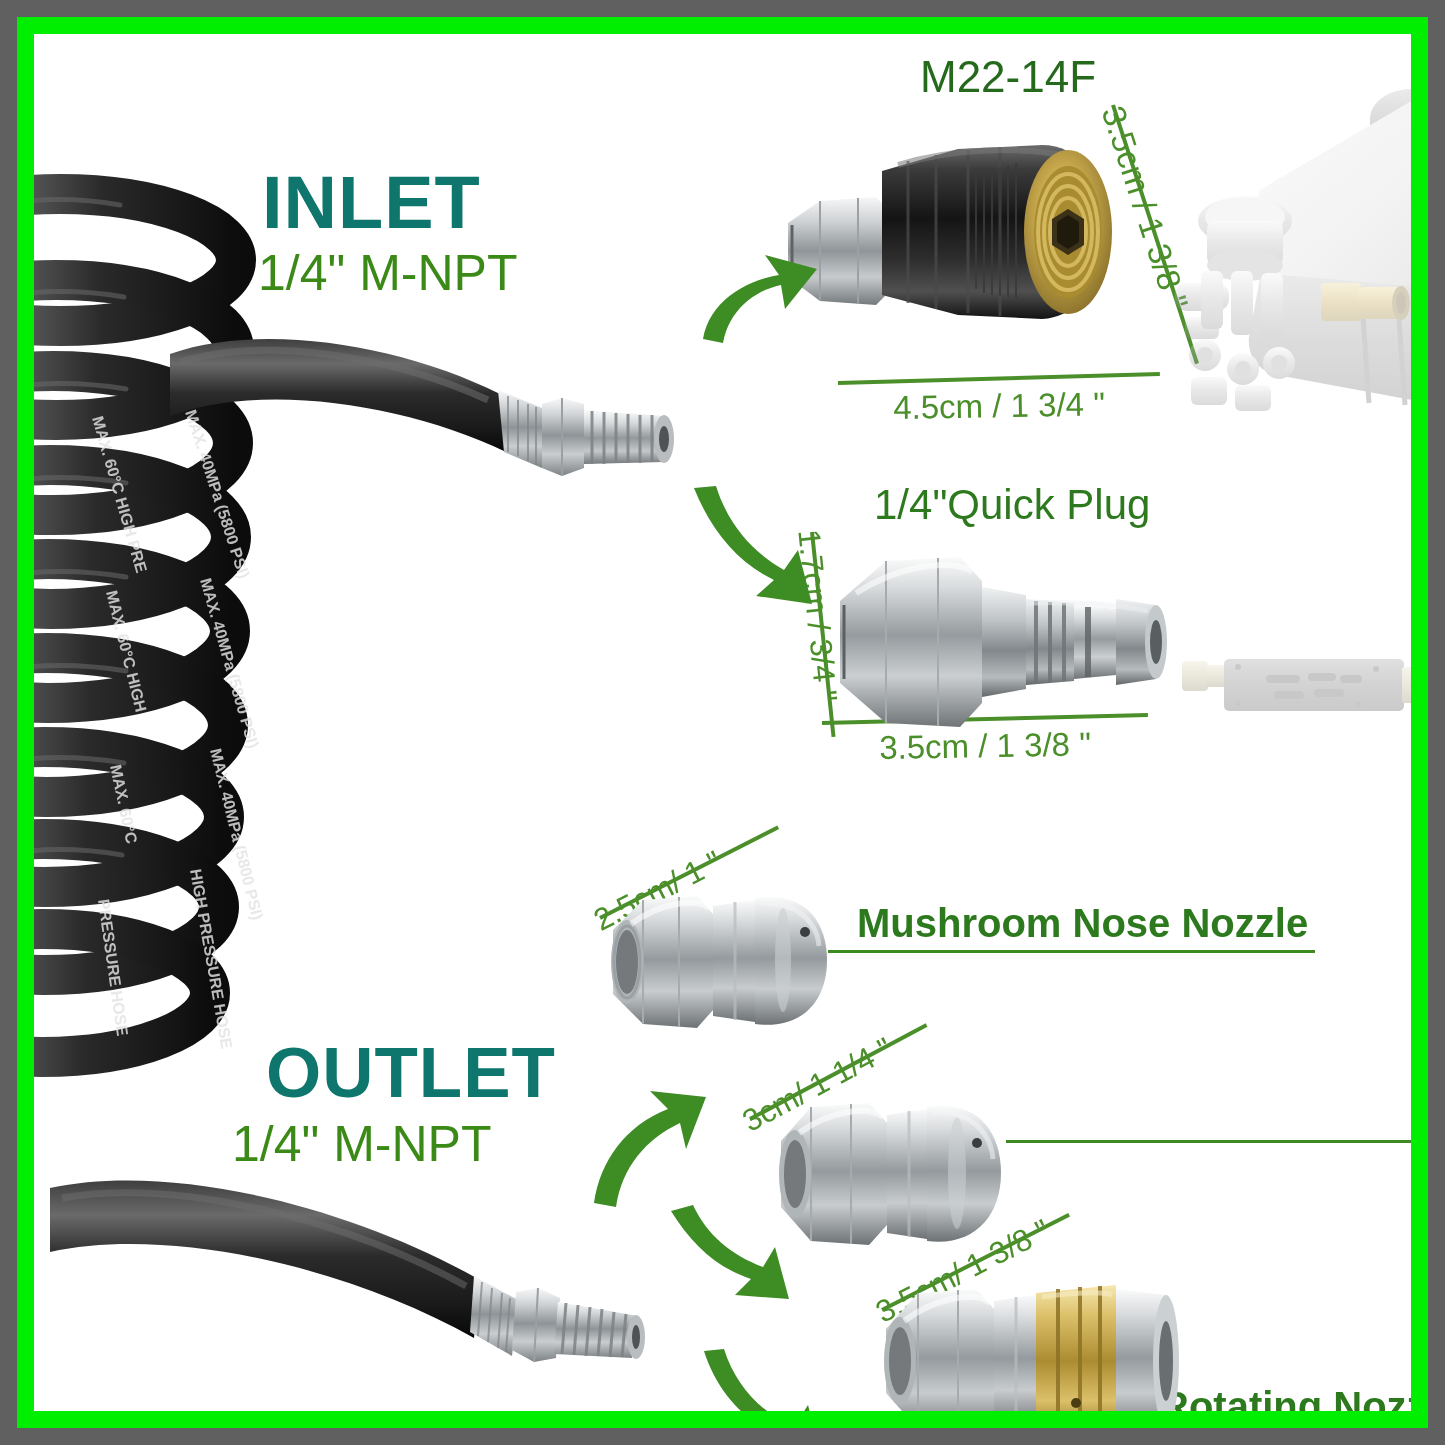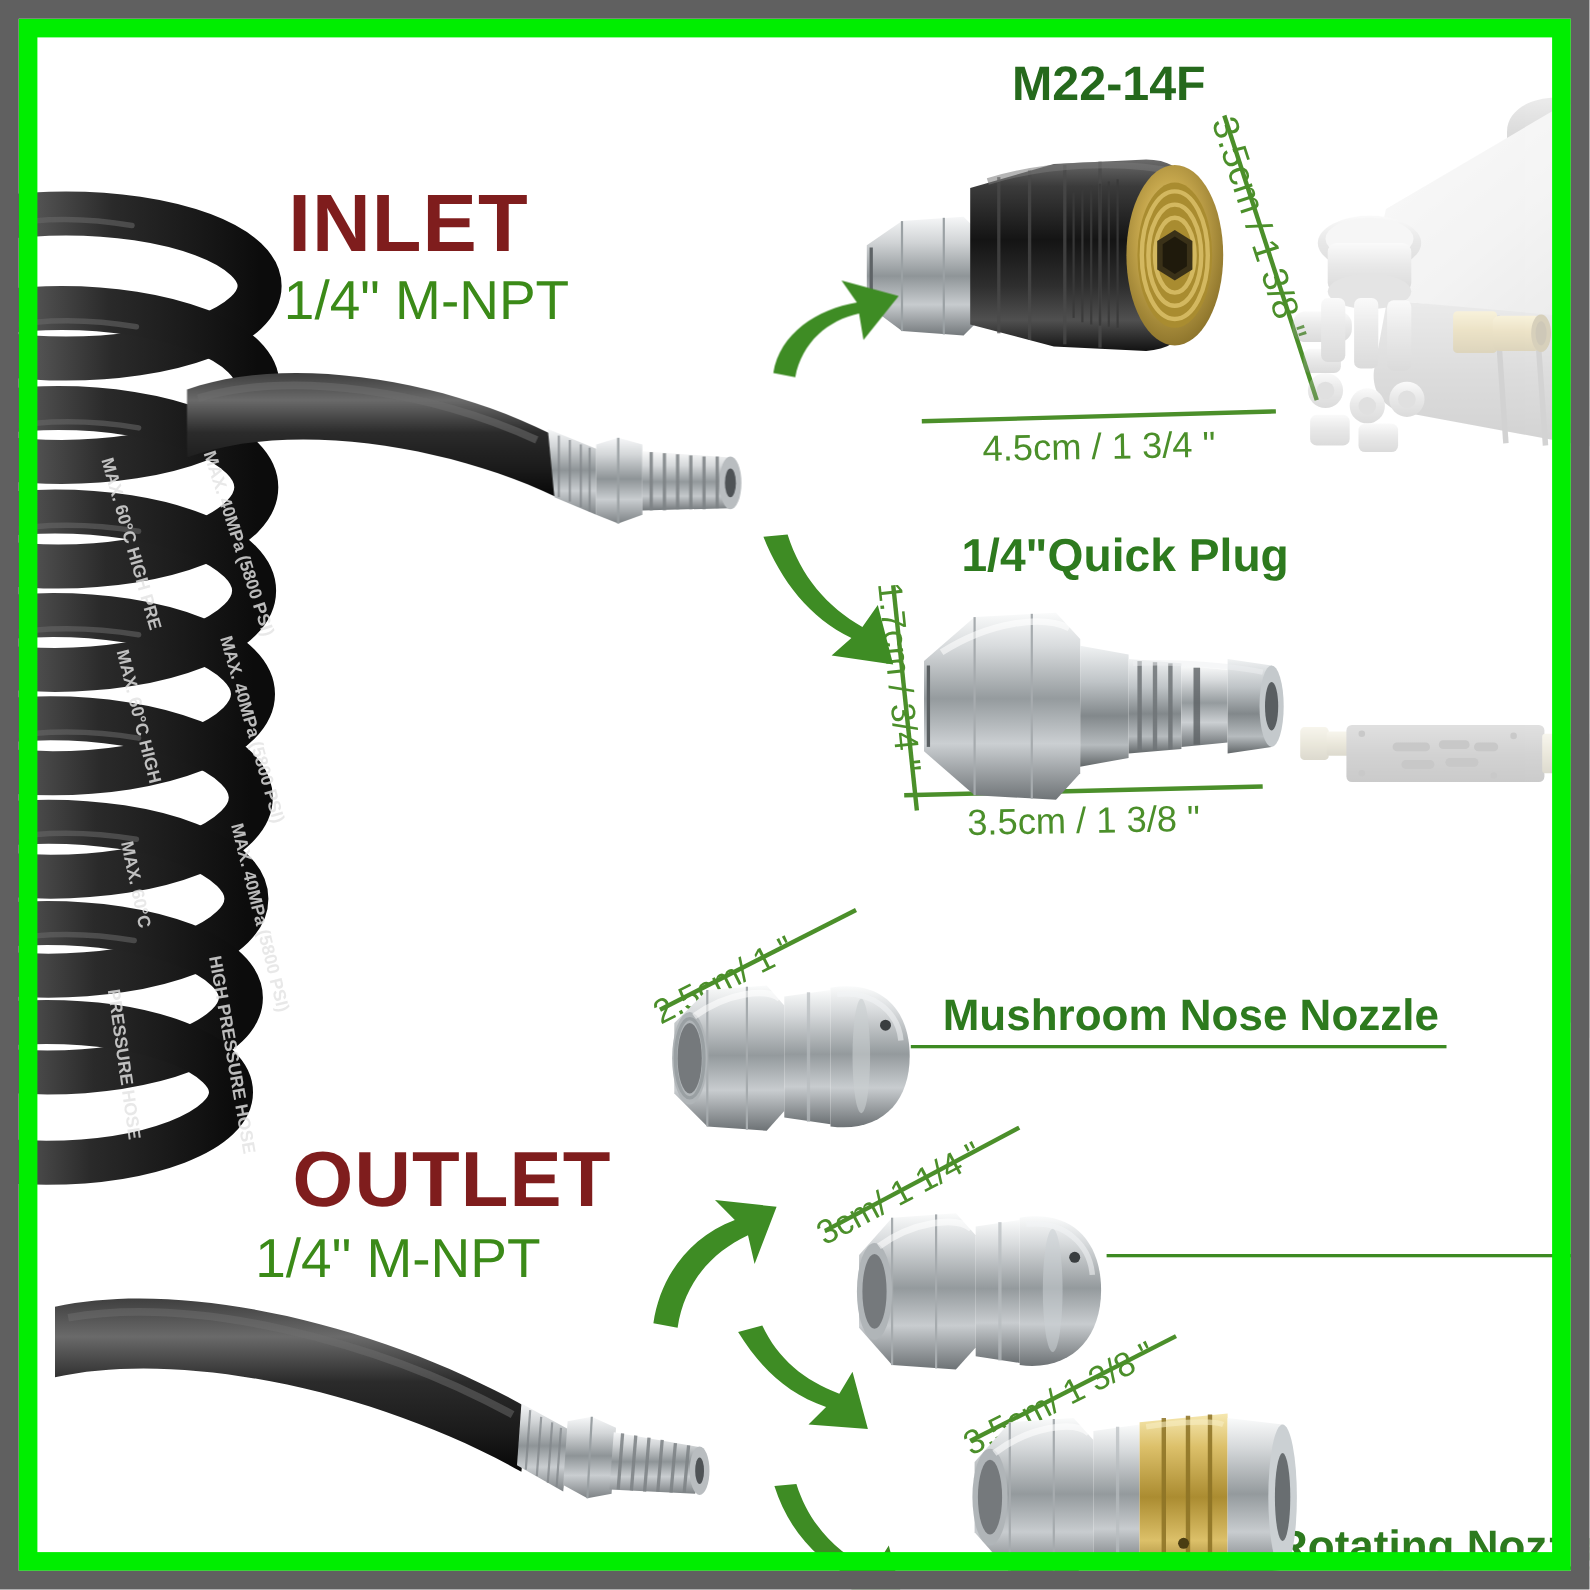--- a/index.html
+++ b/index.html
@@ -35,35 +35,35 @@
     width: 1411px; height: 1411px;
     border: 17px solid #00ee00;
     pointer-events: none;
     z-index: 59;
   }
 
   
   .headline {
     position: absolute;
     font-weight: bold;
-    color: #7f1d1d;
+    color: #0f766e;
     letter-spacing: 1px;
     white-space: nowrap;
     line-height: 1;
   }
   .sub-headline {
     position: absolute;
     color: #3b8a18;
     white-space: nowrap;
     line-height: 1;
     font-weight: normal;
   }
   .part-title {
     position: absolute;
-    font-weight: bold;
+    font-weight: normal;
     color: #25691c;
     white-space: nowrap;
     line-height: 1;
     text-align: right;
   }
   .dim-label {
     position: absolute;
     color: #4b8f2a;
     white-space: nowrap;
     line-height: 1;

